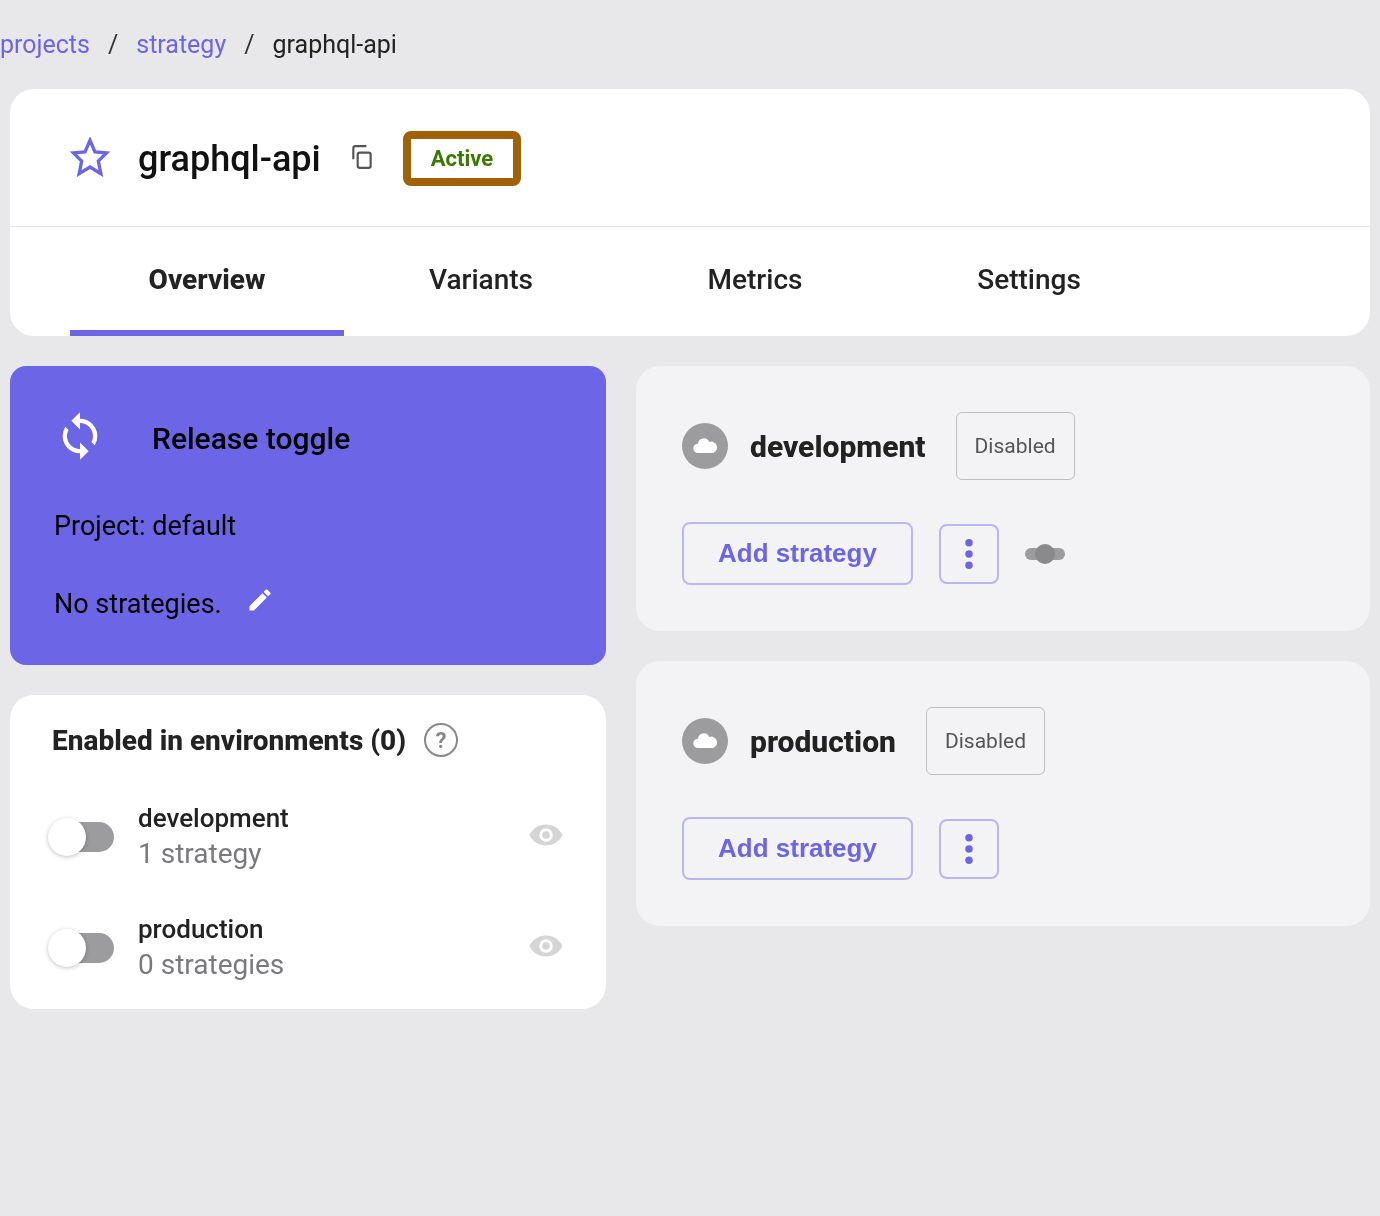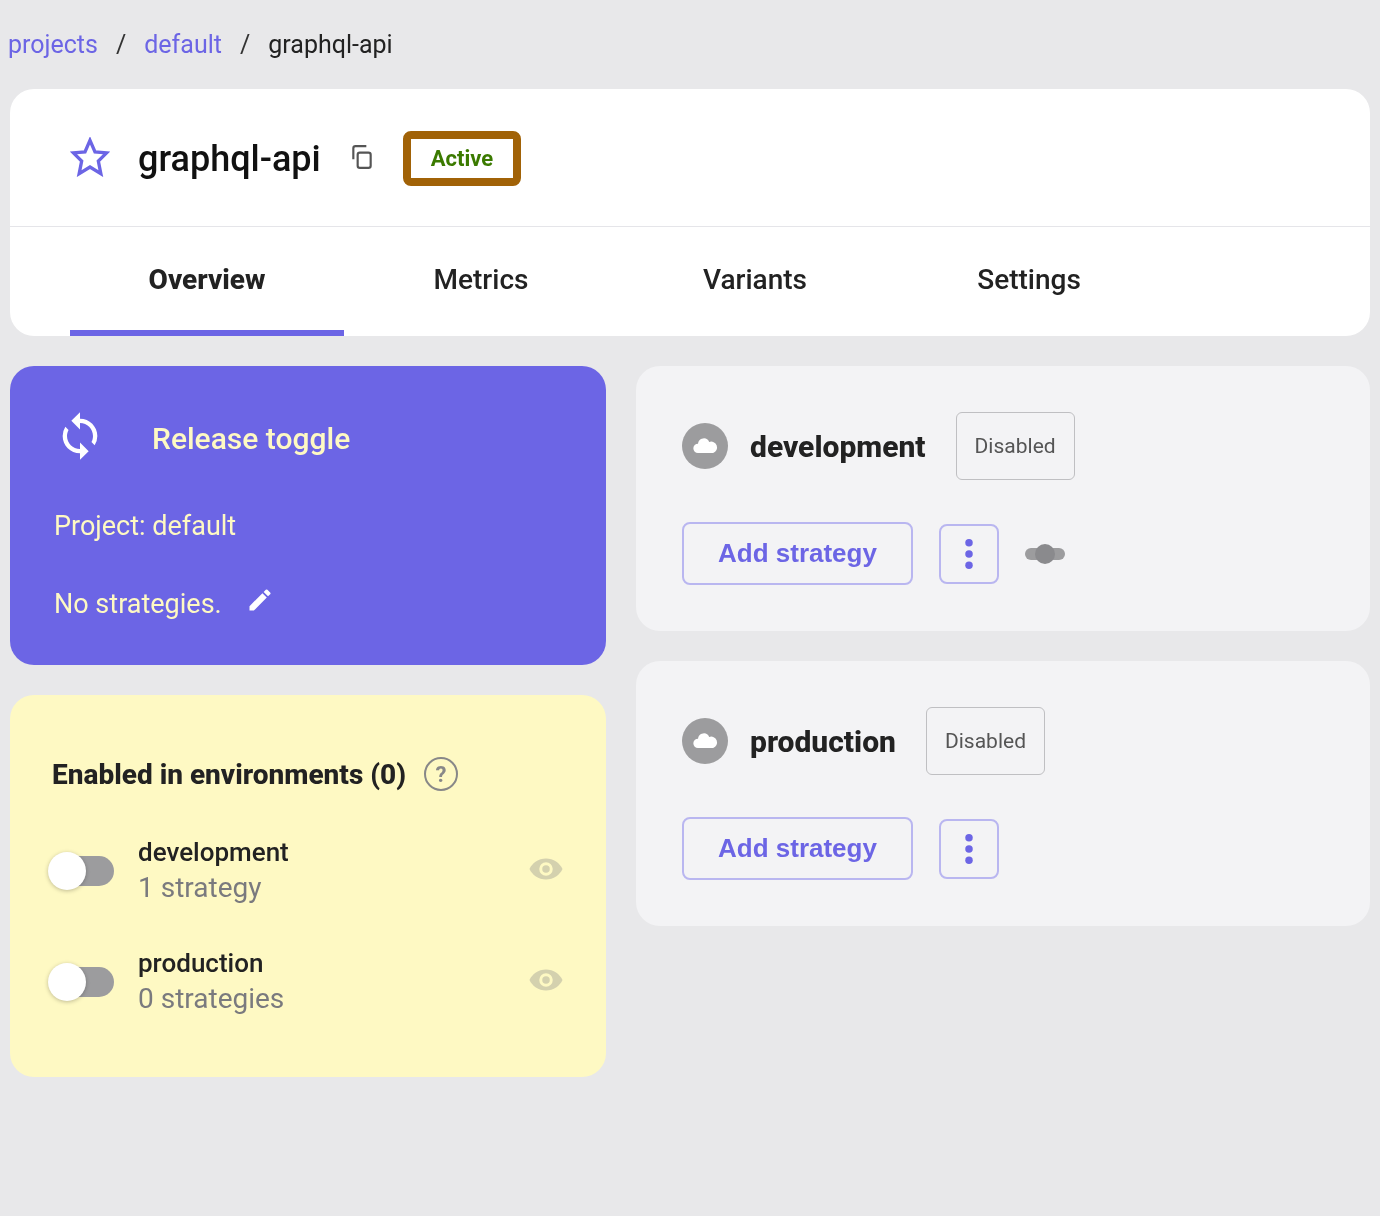--- a/index.html
+++ b/index.html
@@ -6,21 +6,21 @@
     body {
       font-family: -apple-system, BlinkMacSystemFont, "Segoe UI", Roboto, "Helvetica Neue", Arial, sans-serif;
       background: #e8e8ea;
       color: #222;
       width: 1380px;
       height: 1216px;
       overflow: hidden;
     }
 
     .breadcrumb {
-      padding: 30px 10px 30px 8px;
+      padding: 30px 10px 30px 0;
       font-size: 25px;
       display: flex;
       align-items: center;
       gap: 18px;
     }
     .breadcrumb a {
       color: #6c65e5;
       text-decoration: none;
     }
     .breadcrumb .sep {
@@ -91,22 +91,22 @@
     }
     .right-col {
       flex: 1;
       display: flex;
       flex-direction: column;
       gap: 30px;
     }
 
     .release-card {
       background: #6c65e5;
-      color: #fef9c3;
-      border-radius: 24px;
+      color: #000000;
+      border-radius: 16px;
       padding: 44px;
     }
     .release-title-row {
       display: flex;
       align-items: center;
       gap: 46px;
       margin-bottom: 44px;
     }
     .loop-icon svg { width: 52px; height: 52px; }
     .release-title {
@@ -119,23 +119,23 @@
     }
     .desc-line {
       font-size: 27px;
       display: flex;
       align-items: center;
       gap: 24px;
     }
     .edit-icon svg { width: 28px; height: 28px; }
 
     .env-card {
-      background: #fef9c3;
+      background: #ffffff;
       border-radius: 24px;
-      padding: 62px 42px;
+      padding: 28px 42px;
     }
     .env-card-title-row {
       display: flex;
       align-items: center;
       gap: 18px;
       margin-bottom: 46px;
     }
     .env-card-title {
       font-size: 28px;
       font-weight: 800;
@@ -270,21 +270,21 @@
       background: #8a8a8d;
       border-radius: 50%;
     }
   </style>
 </head>
 <body>
 
 <div class="breadcrumb">
   <a>projects</a>
   <span class="sep">/</span>
-  <a>default</a>
+  <a>strategy</a>
   <span class="sep">/</span>
   <span class="current">graphql-api</span>
 </div>
 
 <div class="header-card">
   <div class="header-top">
     <span class="star-icon">
       <svg viewBox="0 0 24 24" fill="none" stroke="#6c65e5" stroke-width="2">
           <polygon points="12,2 15,9 22,9.5 17,14.5 18.5,22 12,18 5.5,22 7,14.5 2,9.5 9,9"></polygon>
         </svg>
@@ -293,22 +293,22 @@
     <span class="copy-icon">
       <svg viewBox="0 0 24 24" fill="#555">
           <rect x="8" y="8" width="12" height="14" rx="2" fill="none" stroke="#555" stroke-width="2"></rect>
           <path d="M4 14 V4 a2 2 0 0 1 2-2 h10" fill="none" stroke="#555" stroke-width="2"></path>
         </svg>
     </span>
     <span class="status-badge">Active</span>
   </div>
   <div class="tabs">
     <div class="tab active">Overview</div>
+    <div class="tab">Variants</div>
     <div class="tab">Metrics</div>
-    <div class="tab">Variants</div>
     <div class="tab">Settings</div>
   </div>
 </div>
 
 <div class="content">
   <div class="left-col">
     <div class="release-card">
       <div class="release-title-row">
         <span class="loop-icon">
           <svg viewBox="0 0 24 24" fill="#fff">

